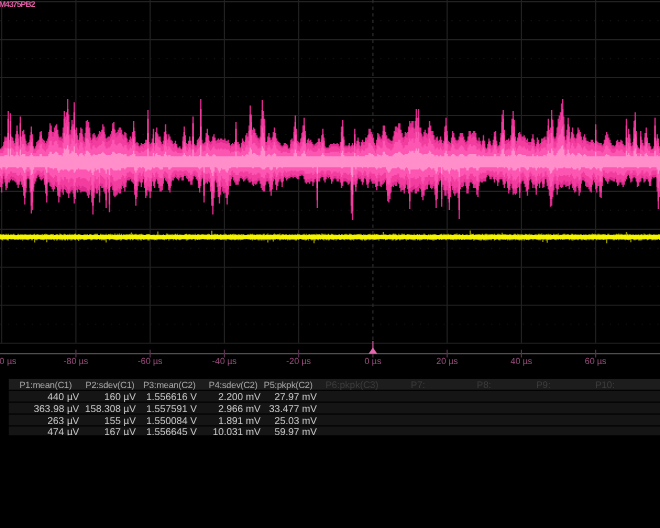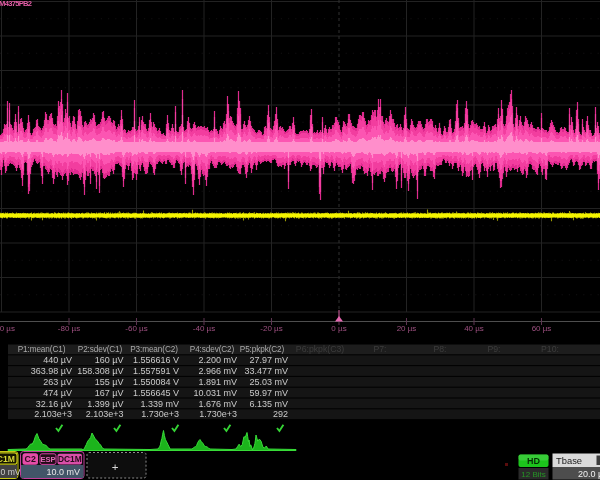--- a/index.html
+++ b/index.html
@@ -1,15 +1,15 @@
 <!DOCTYPE html>
 <html><head><meta charset="utf-8">
 <style>
   html,body{margin:0;padding:0;background:#000;}
-  #scr{position:relative;width:600px;height:480px;background:#000;overflow:hidden;
+  #scr{position:relative;width:600px;height:396px;background:#000;overflow:hidden;
        font-family:"Liberation Sans",sans-serif;}
 </style></head>
 <body>
 <div id="scr">
 <svg width="600" height="480" viewBox="0 0 600 480" font-family="Liberation Sans, sans-serif">
   <rect width="600" height="480" fill="#000"></rect>
   <defs>
     <filter id="soft" x="-5%" y="-5%" width="110%" height="110%">
           <feGaussianBlur stdDeviation="0.65"></feGaussianBlur>
         </filter>

